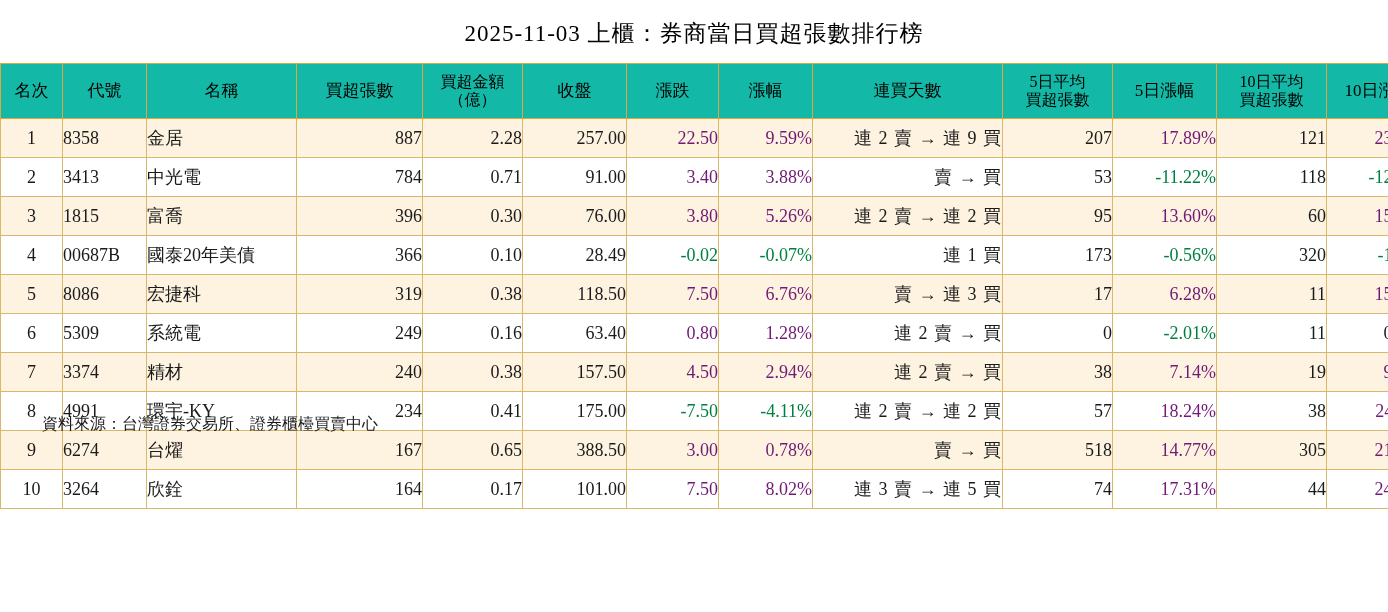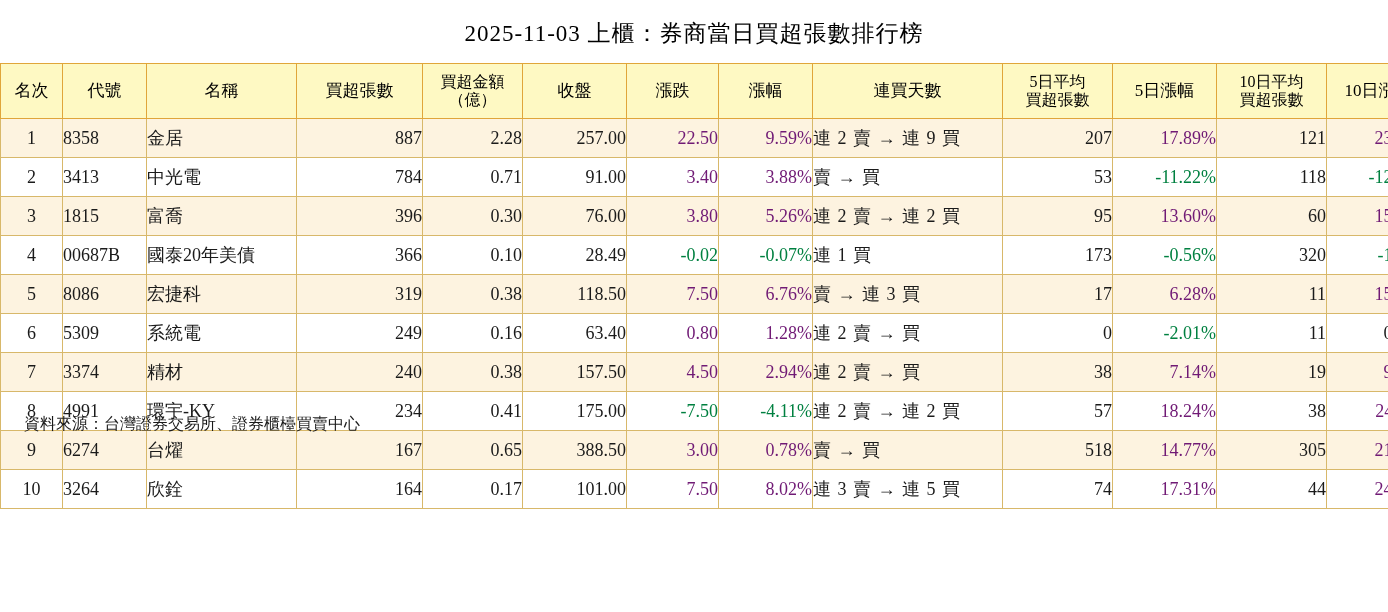--- a/index.html
+++ b/index.html
@@ -36,21 +36,21 @@
   }
   table.rank th, table.rank td {
     border: 1px solid #d8b86a;
     padding: 0;
     font-size: 18px;
     line-height: 1.15;
     height: 38px;
     vertical-align: middle;
   }
   table.rank thead th {
-    background: #fef9c3;
+    background: #14b8a6;
     font-weight: normal;
     color: #000000;
     height: 54px;
     font-size: 17px;
     text-align: center;
     border-color: #e0a63a;
   }
   table.rank thead th .two-line {
     display: block;
     line-height: 1.12;
@@ -59,27 +59,27 @@
   tbody tr.odd td {
     background: #fdf3e0;
   }
   tbody tr.even td {
     background: #ffffff;
   }
   td.c-rank { text-align: center; }
   td.c-code { text-align: left; }
   td.c-name { text-align: left; padding-left: 14px; }
   td.num { text-align: right; padding-right: 14px; }
-  td.c-streak { text-align: left; letter-spacing: 1px; }
+  td.c-streak { text-align: right; letter-spacing: 1px; }
   .pos { color: #701a75; }
   .neg { color: #008040; }
   .zero { color: #1a1a1a; }
   .footer {
     position: absolute;
-    left: 0;
+    left: 18px;
     right: 0;
     bottom: 6px;
     height: 56px;
     padding: 0 22px;
     box-sizing: border-box;
     margin-top: 24px;
   }
   .footer .src {
     position: absolute;
     left: 24px;

